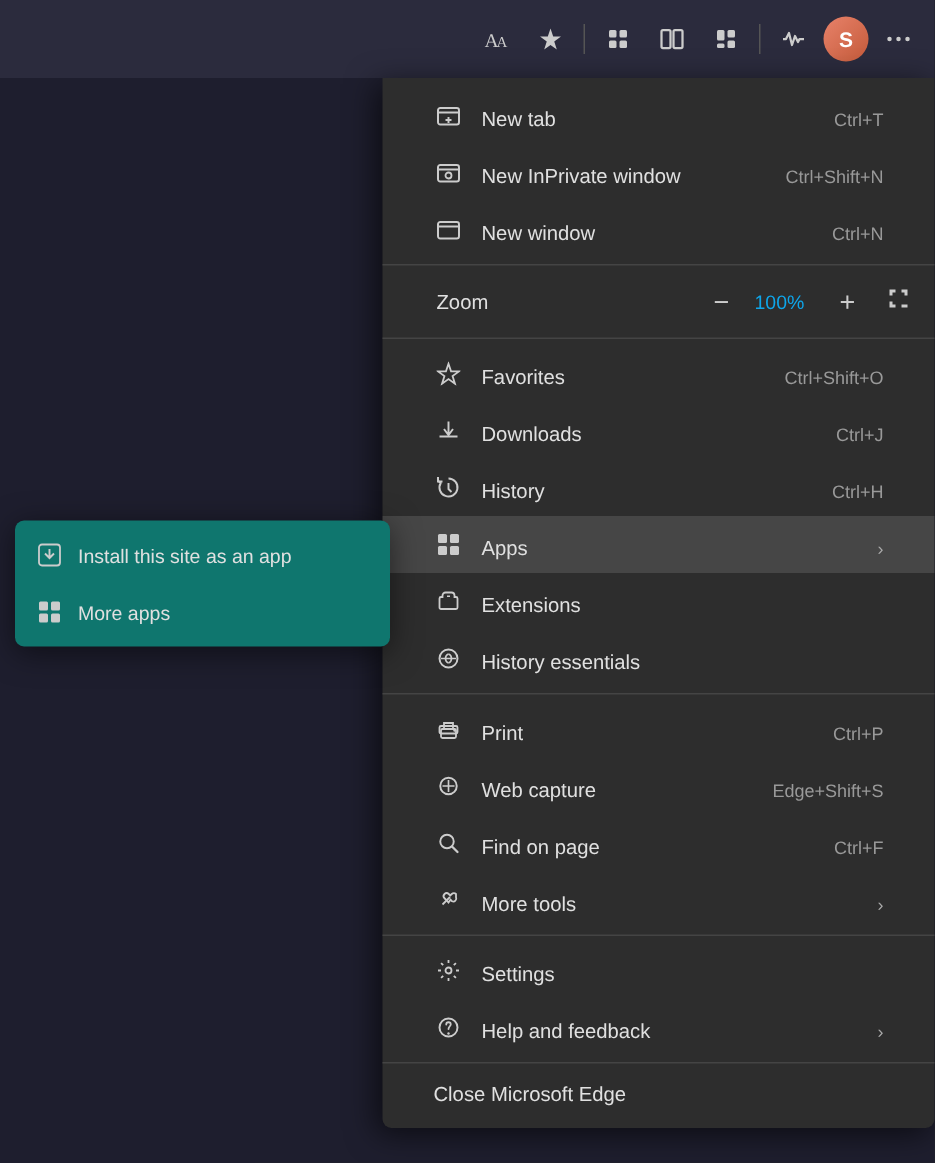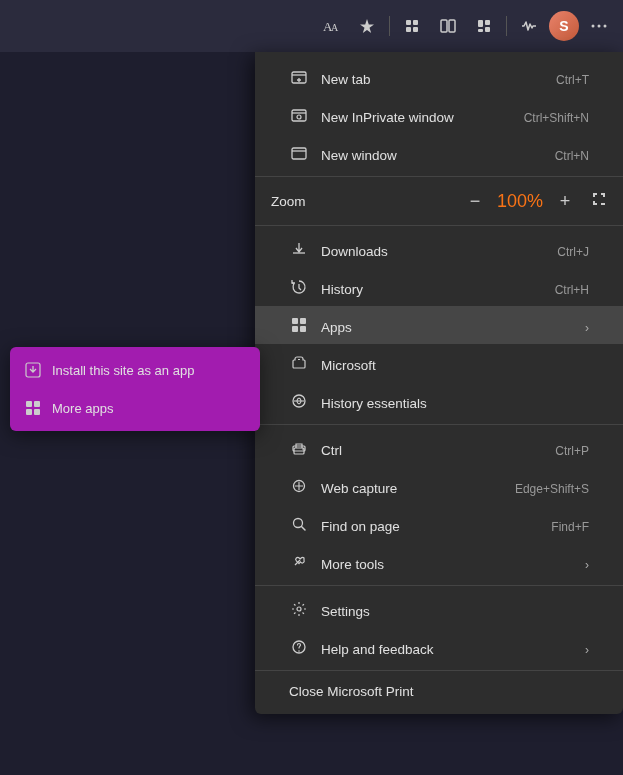--- a/index.html
+++ b/index.html
@@ -66,21 +66,21 @@
       color: white;
       font-weight: bold;
     }
 
     
     .apps-submenu {
       position: absolute;
       top: 347px;
       left: 10px;
       width: 250px;
-      background: #a21caf;
+      background: #0f766e;
       border-radius: 6px;
       box-shadow: 0 4px 20px rgba(0,0,0,0.5);
       z-index: 200;
       padding: 4px 0;
     }
 
     .submenu-item {
       display: flex;
       align-items: center;
       padding: 10px 14px;
@@ -157,20 +157,21 @@
       background: #444;
       margin: 4px 0;
     }
 
     
     .zoom-row {
       display: flex;
       align-items: center;
       padding: 6px 16px;
       gap: 8px;
+      margin-left: 20px;
     }
 
     .zoom-label {
       color: #e0e0e0;
       font-size: 13.5px;
       flex: 1;
     }
 
     .zoom-btn {
       width: 28px;
@@ -178,22 +179,22 @@
       display: flex;
       align-items: center;
       justify-content: center;
       color: #ccc;
       font-size: 18px;
       cursor: pointer;
       border-radius: 4px;
     }
 
     .zoom-value {
-      color: #f97316;
-      font-size: 18px;
+      color: #0ea5e9;
+      font-size: 13px;
       min-width: 40px;
     }
 
     .zoom-expand {
       color: #ccc;
       font-size: 16px;
       cursor: pointer;
       margin-left: 4px;
     }
 
@@ -325,20 +326,29 @@
     <div class="zoom-btn">+</div>
     <div class="zoom-expand">
       <svg width="16" height="16" viewBox="0 0 16 16" fill="#ccc">
           <path d="M2 2h4v2H4v2H2V2zm8 0h4v4h-2V4h-2V2zM2 10h2v2h2v2H2v-4zm10 2h2v2h-4v-2h2v-2z"></path>
         </svg>
     </div>
   </div>
 
   <div class="menu-divider"></div>
 
+  <div class="menu-item">
+    <div class="menu-icon">
+      <svg width="16" height="16" viewBox="0 0 16 16">
+          <path d="M8 1.5l1.7 5.1H15l-4.3 3.1 1.6 5.1L8 11.7l-4.3 3.1 1.6-5.1L1 6.6h5.3z" fill="none" stroke="#ccc" stroke-width="1.2"></path>
+        </svg>
+    </div>
+    <span class="menu-label">Favorites</span>
+    <span class="menu-shortcut">Ctrl+Shift+O</span>
+  </div>
 
   <div class="menu-item">
     <div class="menu-icon">
       <svg width="16" height="16" viewBox="0 0 16 16">
           <path d="M8 2v8M5 7l3 4 3-4" fill="none" stroke="#ccc" stroke-width="1.3"></path>
           <path d="M2 12h12" stroke="#ccc" stroke-width="1.3"></path>
         </svg>
     </div>
     <span class="menu-label">Downloads</span>
     <span class="menu-shortcut">Ctrl+J</span>
@@ -369,21 +379,21 @@
     <span class="menu-arrow">›</span>
   </div>
 
   <div class="menu-item">
     <div class="menu-icon">
       <svg width="16" height="16" viewBox="0 0 16 16">
           <path d="M10 2a2 2 0 0 1 2 2v1h1a1 1 0 0 1 1 1v6a1 1 0 0 1-1 1H3a1 1 0 0 1-1-1V6a1 1 0 0 1 1-1h1V4a2 2 0 0 1 2-2h4z" fill="none" stroke="#ccc" stroke-width="1.2"></path>
           <path d="M7 4h2v1H7z" fill="#ccc"></path>
         </svg>
     </div>
-    <span class="menu-label">Microsoft</span>
+    <span class="menu-label">Extensions</span>
   </div>
 
   <div class="menu-item">
     <div class="menu-icon">
       <svg width="16" height="16" viewBox="0 0 16 16">
           <path d="M8 2a6 6 0 1 0 0 12A6 6 0 0 0 8 2z" fill="none" stroke="#ccc" stroke-width="1.3"></path>
           <path d="M8 5c-1.5.5-2 1.5-2 3s.5 2.5 2 3" stroke="#ccc" stroke-width="1.1" fill="none"></path>
           <path d="M8 5c1.5.5 2 1.5 2 3s-.5 2.5-2 3" stroke="#ccc" stroke-width="1.1" fill="none"></path>
           <path d="M3 8h10" stroke="#ccc" stroke-width="1.1"></path>
         </svg>
@@ -395,21 +405,21 @@
 
   <div class="menu-item">
     <div class="menu-icon">
       <svg width="16" height="16" viewBox="0 0 16 16">
           <rect x="3" y="8" width="10" height="6" rx="1" fill="none" stroke="#ccc" stroke-width="1.2"></rect>
           <path d="M5 8V4h6v4" fill="none" stroke="#ccc" stroke-width="1.2"></path>
           <rect x="2" y="6" width="12" height="5" rx="1" fill="none" stroke="#ccc" stroke-width="1.2"></rect>
           <circle cx="12" cy="9" r="0.8" fill="#ccc"></circle>
         </svg>
     </div>
-    <span class="menu-label">Ctrl</span>
+    <span class="menu-label">Print</span>
     <span class="menu-shortcut">Ctrl+P</span>
   </div>
 
   <div class="menu-item">
     <div class="menu-icon">
       <svg width="16" height="16" viewBox="0 0 16 16">
           <circle cx="8" cy="8" r="5.5" fill="none" stroke="#ccc" stroke-width="1.3"></circle>
           <path d="M8 4v8M4 8h8" stroke="#ccc" stroke-width="1.1"></path>
         </svg>
     </div>
@@ -418,21 +428,21 @@
   </div>
 
   <div class="menu-item">
     <div class="menu-icon">
       <svg width="16" height="16" viewBox="0 0 16 16">
           <circle cx="7" cy="7" r="4.5" fill="none" stroke="#ccc" stroke-width="1.3"></circle>
           <path d="M10.5 10.5l3.5 3.5" stroke="#ccc" stroke-width="1.5" stroke-linecap="round"></path>
         </svg>
     </div>
     <span class="menu-label">Find on page</span>
-    <span class="menu-shortcut">Find+F</span>
+    <span class="menu-shortcut">Ctrl+F</span>
   </div>
 
   <div class="menu-item">
     <div class="menu-icon">
       <svg width="16" height="16" viewBox="0 0 16 16">
           <path d="M13 4a2 2 0 0 0-2.83 0l-1 1-1-1a2 2 0 0 0-2.83 2.83l1 1L8 9.66l1.34-1.83 1 1A2 2 0 0 0 13 6.17V4z" fill="none" stroke="#ccc" stroke-width="1.2"></path>
           <path d="M4 11l5-5" stroke="#ccc" stroke-width="1.2"></path>
         </svg>
     </div>
     <span class="menu-label">More tools</span>
@@ -459,16 +469,16 @@
           <circle cx="8" cy="12" r="0.8" fill="#ccc"></circle>
         </svg>
     </div>
     <span class="menu-label">Help and feedback</span>
     <span class="menu-arrow">›</span>
   </div>
 
   <div class="menu-divider"></div>
 
   <div class="menu-item">
-    <span class="menu-label">Close Microsoft Print</span>
+    <span class="menu-label">Close Microsoft Edge</span>
   </div>
 
 </div>
 
 </body></html>

